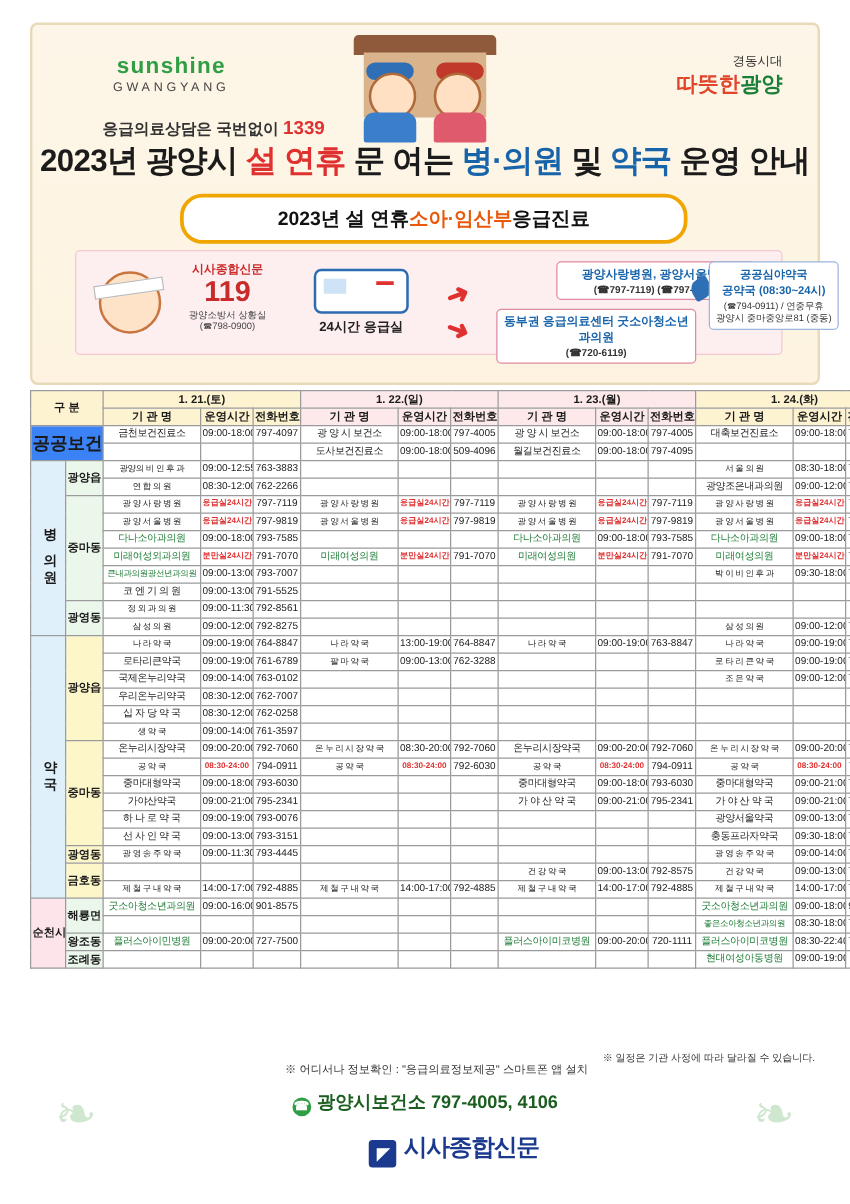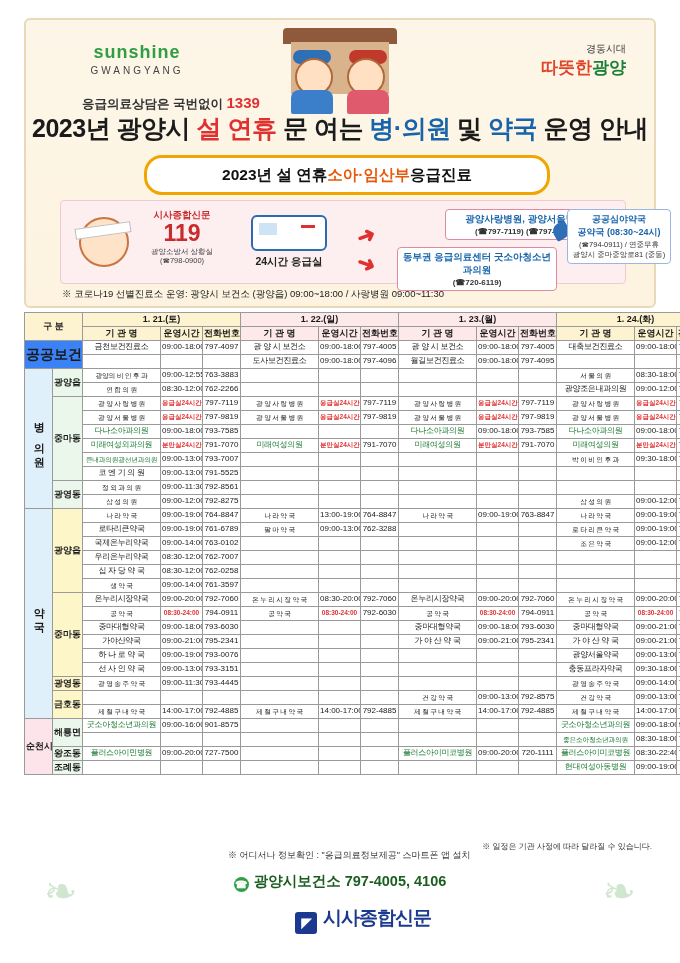--- a/index.html
+++ b/index.html
@@ -217,21 +217,20 @@
 
       <div class="pillicon"></div>
       <div class="pharmbox">
         <div class="n">공공심야약국</div>
         <div class="n">공약국 (08:30~24시)</div>
         <div class="p">(☎794-0911) / 연중무휴</div>
         <div class="p">광양시 중마중앙로81 (중동)</div>
       </div>
     </div>
 
-    <div class="notice">※ 코로나19 선별진료소 운영: 광양시 보건소 (광양읍) 09:00~18:00 / 사랑병원 09:00~11:30</div>
   </div>
 
   <table>
     <colgroup>
       <col style="width:28px">
         <col style="width:30px">
       <col style="width:78px">
         <col style="width:42px">
         <col style="width:38px">
       <col style="width:78px">
@@ -282,21 +281,21 @@
           <td class="nm">대축보건진료소</td>
           <td>09:00-18:00</td>
           <td>797-4092</td>
         </tr>
         <tr>
           <td class="nm"></td>
           <td></td>
           <td></td>
           <td class="nm">도사보건진료소</td>
           <td>09:00-18:00</td>
-          <td>797-4096</td>
+          <td>509-4096</td>
           <td class="nm">월길보건진료소</td>
           <td>09:00-18:00</td>
           <td>797-4095</td>
           <td class="nm"></td>
           <td></td>
           <td></td>
         </tr>
         <tr>
           <td class="catbig" rowspan="10" style="writing-mode: vertical-rl; letter-spacing: 3px;">병·의원</td>
           <td class="cat" rowspan="2">광양읍</td>

